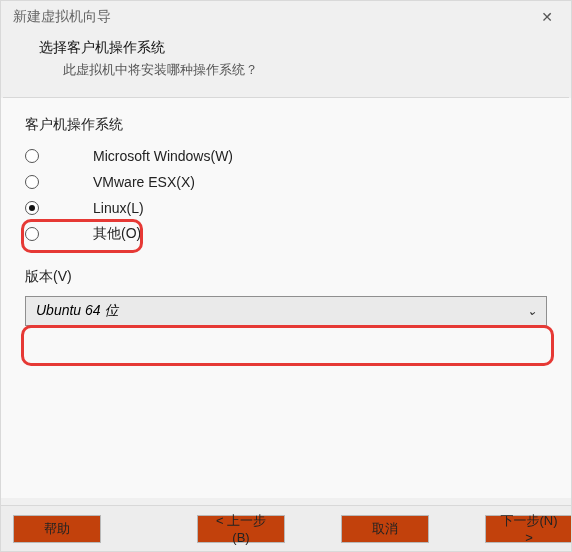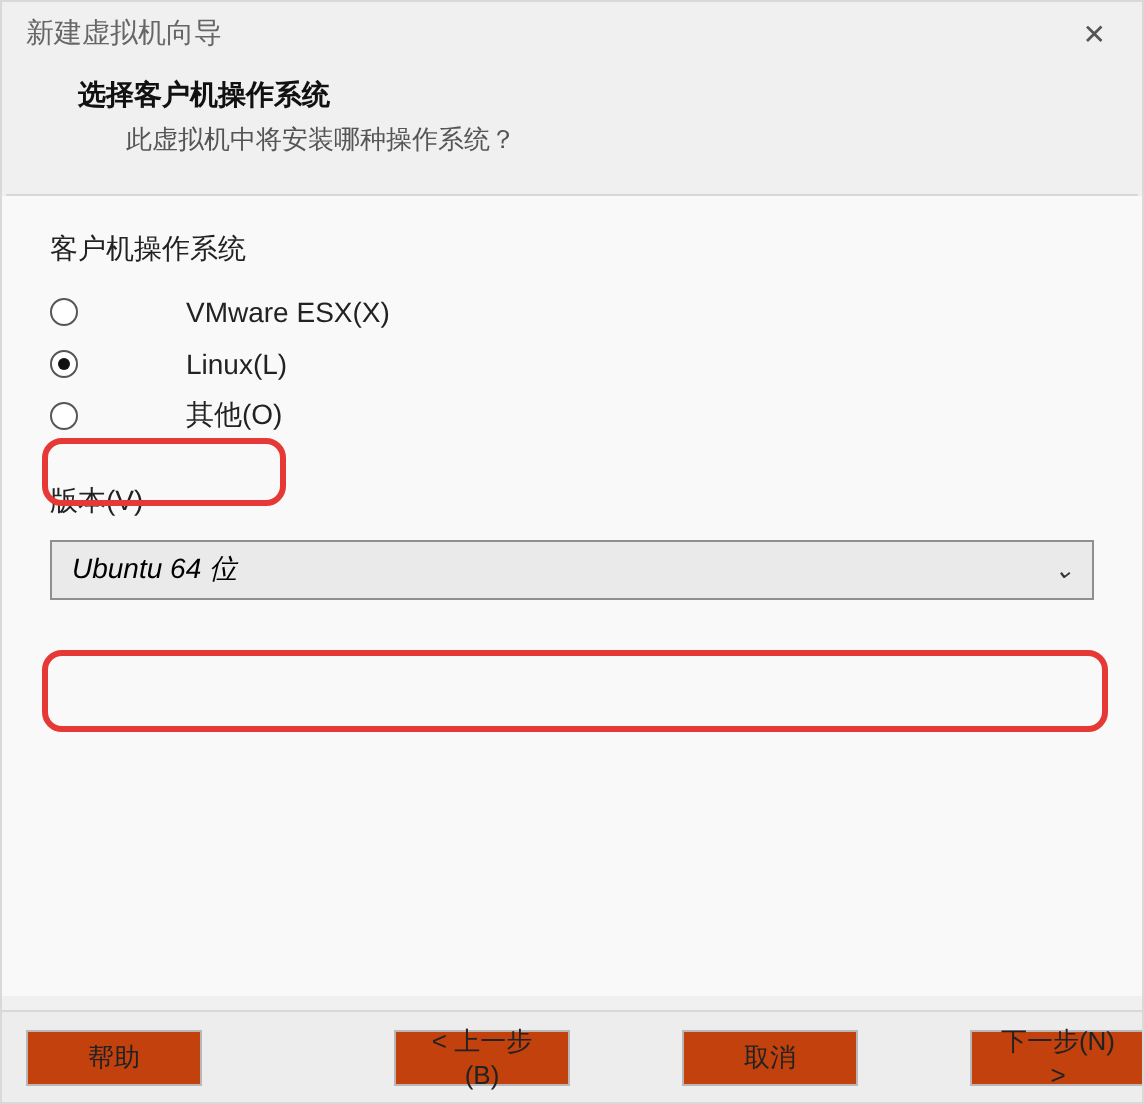--- a/index.html
+++ b/index.html
@@ -1,20 +1,20 @@
 <!DOCTYPE html>
 <html><head>
   <meta charset="utf-8">
   <style>
     * { box-sizing: border-box; margin: 0; padding: 0; font-family: "Microsoft YaHei", "Segoe UI", Tahoma, sans-serif; gap: 48px; }
     body { width: 572px; height: 552px; background: #f0f0f0; border: 1px solid #d9d9d9; overflow: hidden; position: relative; }
     .titlebar { height: 32px; display: flex; align-items: center; justify-content: space-between; padding: 0 10px 0 12px; color: #666; font-size: 14px; }
     .titlebar .close-icon { font-size: 14px; color: #555; padding: 4px 8px; cursor: pointer; }
     .header { padding: 6px 24px 18px 38px; }
-    .header .title { font-size: 14px; font-weight: 700; color: #111; }
+    .header .title { font-size: 14px; font-weight: 400; color: #111; }
     .header .subtitle { font-size: 13px; color: #555; margin-top: 4px; padding-left: 24px; }
     .separator { height: 1px; background: #d8d8d8; margin: 0 2px; }
     .content { background: #f9f9f9; padding: 18px 24px 0 24px; height: 400px; }
     .group-label { font-size: 14px; color: #222; margin-bottom: 10px; }
     .radio-list { margin: 0 0 8px 0; }
     .radio-row { display: flex; align-items: center; height: 24px; font-size: 14px; color: #222; margin-bottom: 2px; position: relative; }
     .radio { width: 14px; height: 14px; border: 1px solid #555; border-radius: 50%; margin-right: 6px; background: #fff; display: inline-flex; align-items: center; justify-content: center; }
     .radio.checked::after { content:""; width: 6px; height: 6px; background: #111; border-radius: 50%; }
     .highlight-box { position: absolute; border: 3px solid #e63935; border-radius: 10px; pointer-events: none; }
     .highlight-radio { left: 20px; top: 218px; width: 122px; height: 34px; }
@@ -43,20 +43,24 @@
 </div>
 
 <div class="separator"></div>
 
 <div class="content">
   <div class="group-label">客户机操作系统</div>
 
   <div class="radio-list">
     <label class="radio-row">
       <span class="radio"></span>
+      <span>Microsoft Windows(W)</span>
+    </label>
+    <label class="radio-row">
+      <span class="radio"></span>
       <span>VMware ESX(X)</span>
     </label>
     <label class="radio-row">
       <span class="radio checked"></span>
       <span>Linux(L)</span>
     </label>
     <label class="radio-row">
       <span class="radio"></span>
       <span>其他(O)</span>
     </label>

